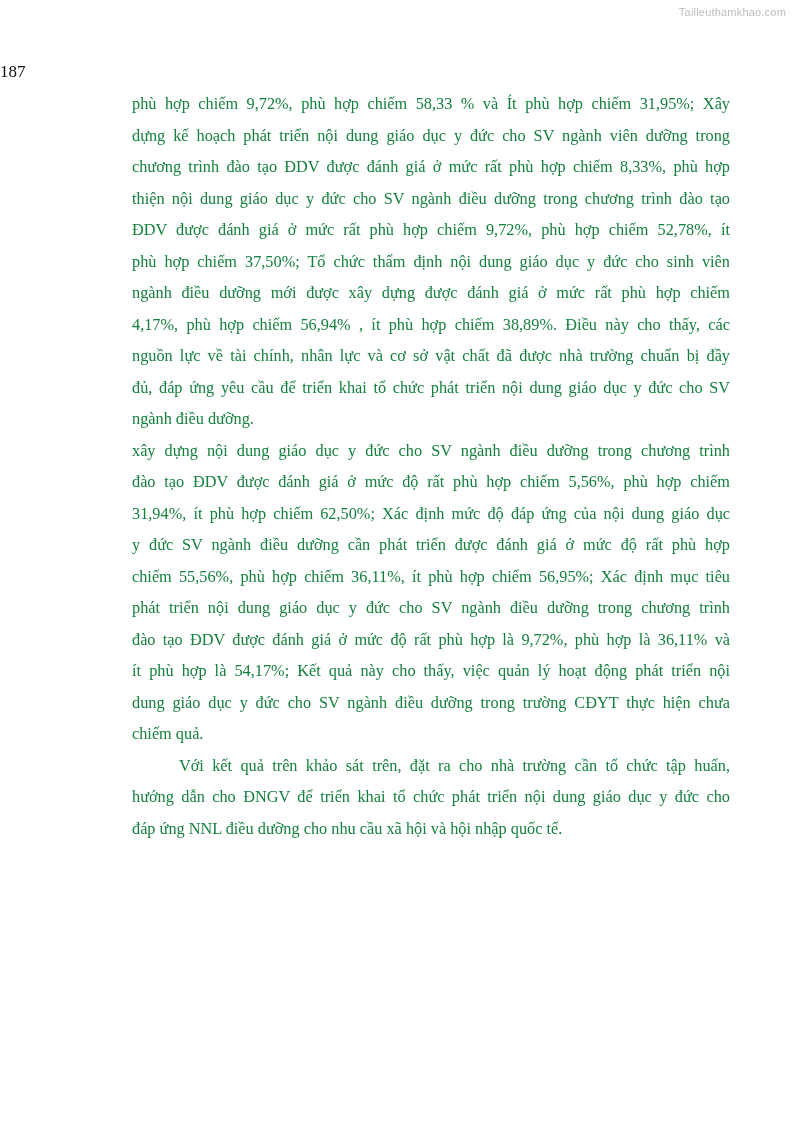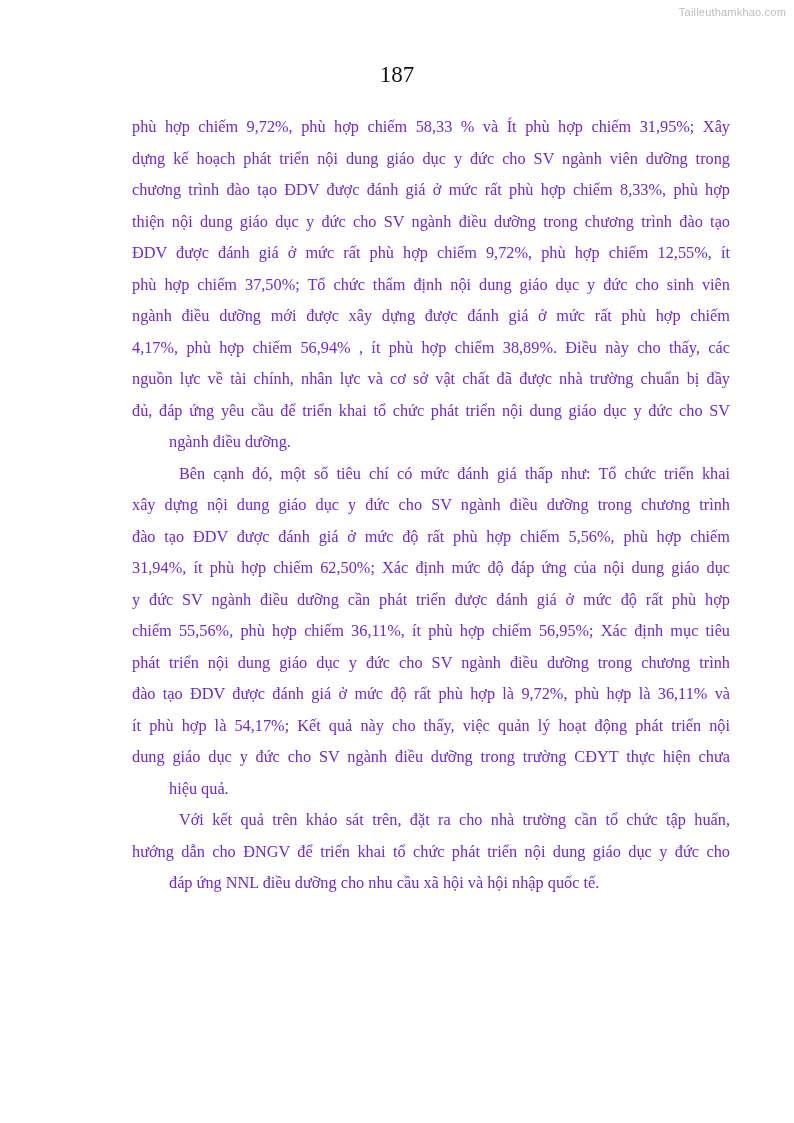--- a/index.html
+++ b/index.html
@@ -4,70 +4,69 @@
   <style>
     html, body { margin: 0; padding: 0; background: #ffffff; }
     body { width: 794px; height: 1123px; position: relative; overflow: hidden; }
     .watermark {
       position: absolute; top: 6px; right: 8px;
       font-family: "Liberation Sans", sans-serif; font-size: 11px;
       color: #bdbdbd; letter-spacing: 0.2px;
     }
     .page-number {
       position: absolute; top: 62px; left: 0; width: 100%;
-      text-align: center; font-family: "Liberation Serif", serif;
-      font-size: 23px; color: #111;
+      text-align: left; font-family: "Liberation Serif", serif;
+      font-size: 17px; color: #111;
     }
     .content {
-      position: absolute; top: 111px; left: 132px; width: 598px;
-      font-family: "Liberation Serif", serif; font-size: 16.3px; color: #6d28d9;
+      position: absolute; top: 88px; left: 132px; width: 598px;
+      font-family: "Liberation Serif", serif; font-size: 16.3px; color: #15803d;
     }
     .line {
       height: 31.5px; line-height: 31.5px; white-space: nowrap;
       text-align: justify; text-align-last: justify;
     }
-    .line.last { text-align-last: left; margin-left: 37px; }
+    .line.last { text-align-last: left; }
     .line.indent { text-indent: 47px; }
     .para { margin: 0; }
   </style>
 </head>
 <body>
 
 <div class="watermark">Tailieuthamkhao.com</div>
 
 <div class="page-number">187</div>
 
 <div class="content">
 
   <div class="para">
     <div class="line">phù hợp chiếm 9,72%, phù hợp chiếm 58,33 % và Ít phù hợp chiếm 31,95%; Xây</div>
     <div class="line">dựng kế hoạch phát triển nội dung giáo dục y đức cho SV ngành viên dưỡng trong</div>
     <div class="line">chương trình đào tạo ĐDV được đánh giá ở mức rất phù hợp chiếm 8,33%, phù hợp</div>
     <div class="line">thiện nội dung giáo dục y đức cho SV ngành điều dưỡng trong chương trình đào tạo</div>
-    <div class="line">ĐDV được đánh giá ở mức rất phù hợp chiếm 9,72%, phù hợp chiếm 12,55%, ít</div>
+    <div class="line">ĐDV được đánh giá ở mức rất phù hợp chiếm 9,72%, phù hợp chiếm 52,78%, ít</div>
     <div class="line">phù hợp chiếm 37,50%; Tổ chức thẩm định nội dung giáo dục y đức cho sinh viên</div>
     <div class="line">ngành điều dưỡng mới được xây dựng được đánh giá ở mức rất phù hợp chiếm</div>
     <div class="line">4,17%, phù hợp chiếm 56,94% , ít phù hợp chiếm 38,89%. Điều này cho thấy, các</div>
     <div class="line">nguồn lực về tài chính, nhân lực và cơ sở vật chất đã được nhà trường chuẩn bị đầy</div>
     <div class="line">đủ, đáp ứng yêu cầu để triển khai tổ chức phát triển nội dung giáo dục y đức cho SV</div>
     <div class="line last">ngành điều dưỡng.</div>
   </div>
 
   <div class="para">
-    <div class="line indent">Bên cạnh đó, một số tiêu chí có mức đánh giá thấp như: Tổ chức triển khai</div>
     <div class="line">xây dựng nội dung giáo dục y đức cho SV ngành điều dưỡng trong chương trình</div>
     <div class="line">đào tạo ĐDV được đánh giá ở mức độ rất phù hợp chiếm 5,56%, phù hợp chiếm</div>
     <div class="line">31,94%, ít phù hợp chiếm 62,50%; Xác định mức độ đáp ứng của nội dung giáo dục</div>
     <div class="line">y đức SV ngành điều dưỡng cần phát triển được đánh giá ở mức độ rất phù hợp</div>
     <div class="line">chiếm 55,56%, phù hợp chiếm 36,11%, ít phù hợp chiếm 56,95%; Xác định mục tiêu</div>
     <div class="line">phát triển nội dung giáo dục y đức cho SV ngành điều dưỡng trong chương trình</div>
     <div class="line">đào tạo ĐDV được đánh giá ở mức độ rất phù hợp là 9,72%, phù hợp là 36,11% và</div>
     <div class="line">ít phù hợp là 54,17%; Kết quả này cho thấy, việc quản lý hoạt động phát triển nội</div>
     <div class="line">dung giáo dục y đức cho SV ngành điều dưỡng trong trường CĐYT thực hiện chưa</div>
-    <div class="line last">hiệu quả.</div>
+    <div class="line last">chiếm quả.</div>
   </div>
 
   <div class="para">
     <div class="line indent">Với kết quả trên khảo sát trên, đặt ra cho nhà trường cần tổ chức tập huấn,</div>
     <div class="line">hướng dẫn cho ĐNGV để triển khai tổ chức phát triển nội dung giáo dục y đức cho</div>
     <div class="line last">đáp ứng NNL điều dưỡng cho nhu cầu xã hội và hội nhập quốc tế.</div>
   </div>
 </div>
 
 </body></html>

